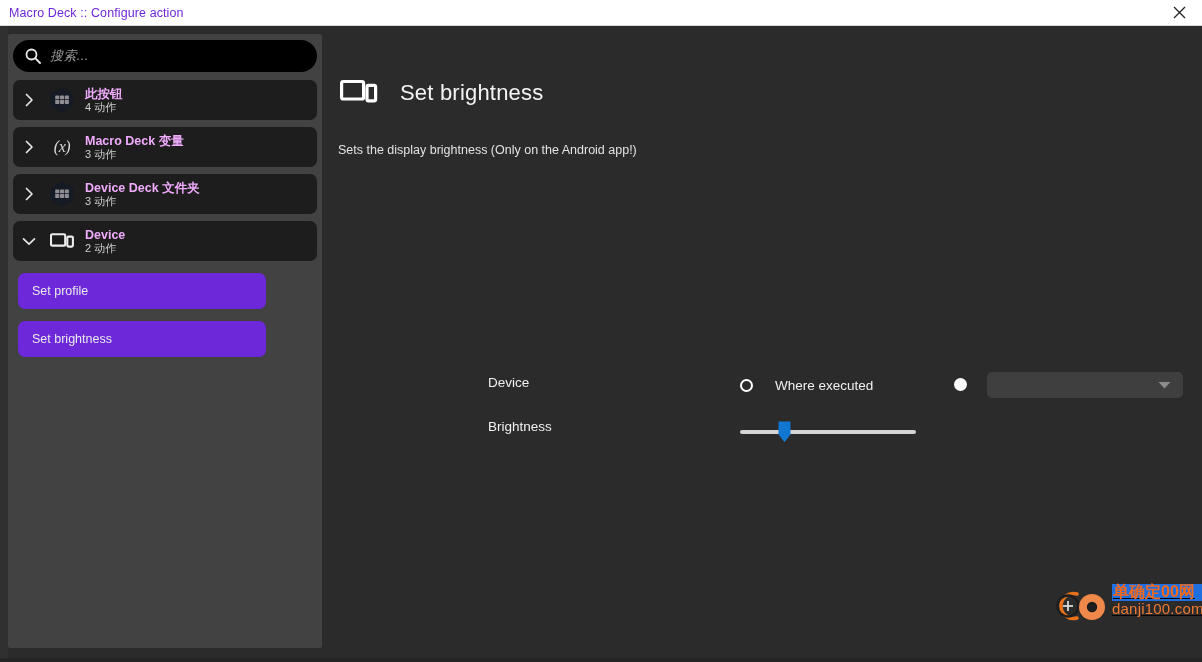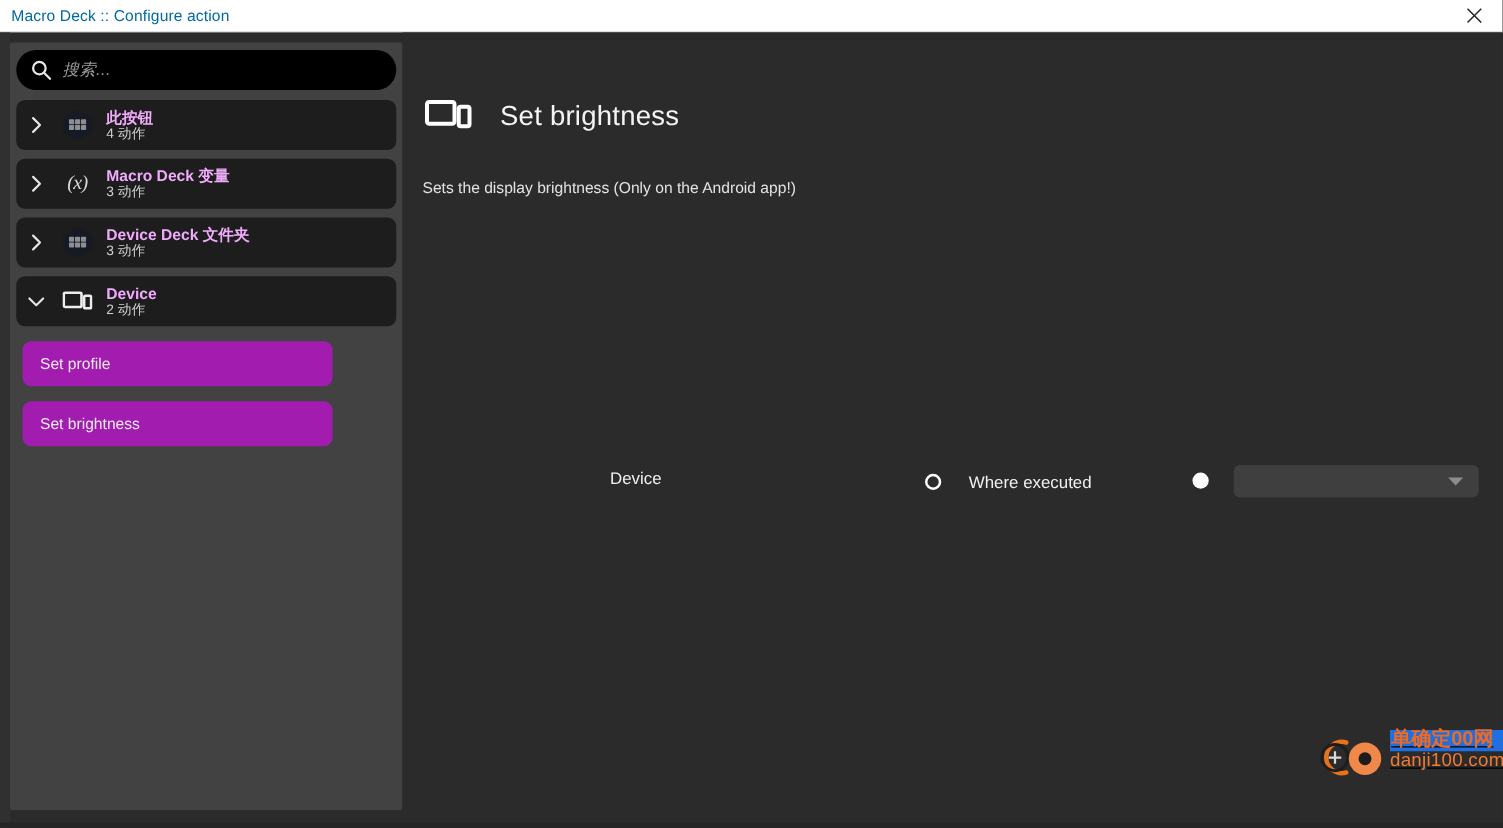--- a/index.html
+++ b/index.html
@@ -14,21 +14,21 @@
   .titlebar {
     position: absolute; top: 0; left: 0;
     width: 1202px; height: 26px;
     background: #ffffff;
     display: flex; align-items: center;
     border-bottom: 1px solid #d8d8d8;
   }
   .titlebar-text {
     margin-left: 9px;
     font-size: 12.5px;
-    color: #0369a1;
+    color: #6d28d9;
     letter-spacing: .1px;
     white-space: nowrap;
   }
   .titlebar-spacer { flex: 1 1 auto; }
   .close-btn {
     width: 46px; height: 26px;
     display: flex; align-items: center; justify-content: center;
     cursor: default;
   }
   .close-btn svg { display: block; }
@@ -107,21 +107,21 @@
     font-size: 12.5px; font-weight: bold; color: #f0abfc;
     white-space: nowrap;
   }
   .group-sub { font-size: 11px; color: #cfcfcf; white-space: nowrap; }
 
   .leaf-card {
     position: relative;
     height: 36px;
     margin: 12px 0 7px 5px;
     width: 248px;
-    background: #a21caf;
+    background: #6d28d9;
     border-radius: 7px;
     display: flex; align-items: center;
     cursor: default;
   }
   .leaf-label {
     margin-left: 14px;
     font-size: 12.5px;
     color: #eaeaea;
     white-space: nowrap;
   }
@@ -406,20 +406,32 @@
         </div>
 
         <div class="combo" style="left:517px; top:6px;">
           <span></span>
           <svg class="combo-arrow" width="13" height="8" viewBox="0 0 13 8">
             <polygon points="0.5,1 12.5,1 6.5,7.4" fill="#8c8c8c"></polygon>
           </svg>
         </div>
       </div>
 
+      <div class="form-row">
+        <span class="form-label">Brightness</span>
+
+        <div class="slider-wrap">
+          <div class="slider-track"></div>
+          <div class="slider-thumb">
+            <svg width="13" height="22" viewBox="0 0 13 22">
+              <path d="M0.5 0.5 H12.5 V13.5 L6.5 21.2 L0.5 13.5 Z" fill="#1177d1"></path>
+            </svg>
+          </div>
+        </div>
+      </div>
 
     </div>
   </div>
 
   <div class="bottom-strip"></div>
 </div>
 
 <div class="watermark">
   <span class="wm-logo">
     <svg width="62" height="44" viewBox="0 0 62 44">

